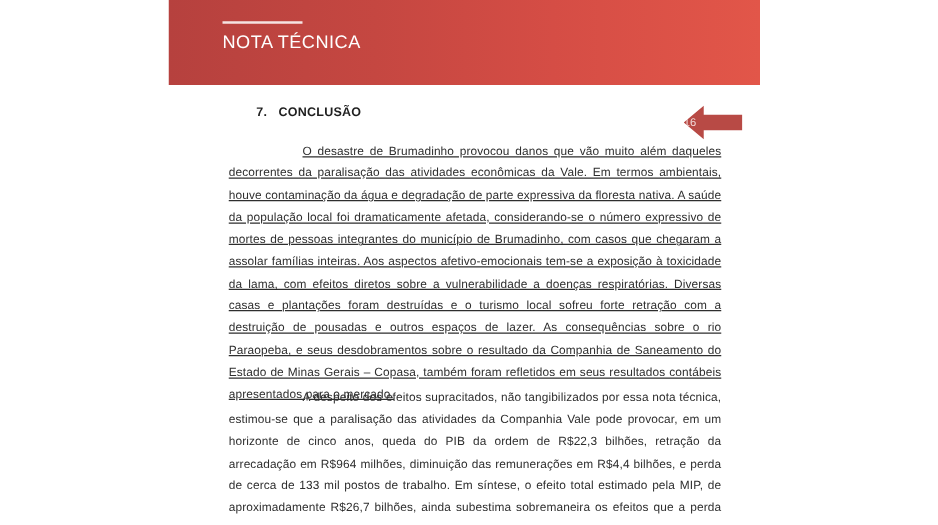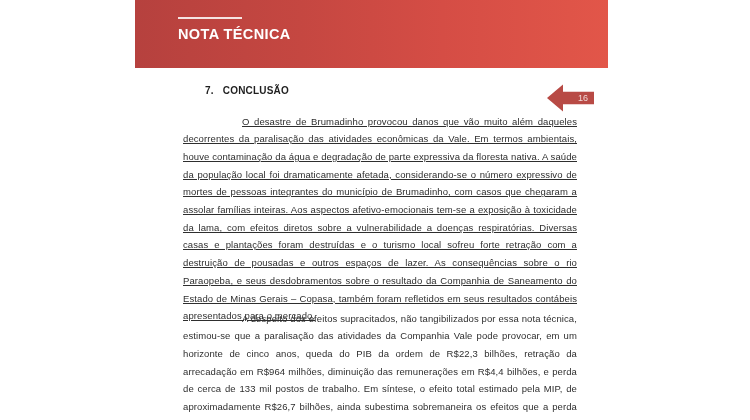--- a/index.html
+++ b/index.html
@@ -23,35 +23,35 @@
     position: absolute;
     left: 43px; top: 17px;
     width: 64px; height: 2px;
     background: rgba(255,255,255,0.85);
   }
   .banner-title {
     position: absolute;
     left: 43px; top: 26px;
     color: #ffffff;
     font-size: 14.5px;
-    font-weight: bold;
+    font-weight: normal;
     letter-spacing: 0.4px;
     white-space: nowrap;
   }
 
   
   .page-arrow {
     position: absolute;
     left: 547px; top: 84px;
     width: 47px; height: 28px;
     background: #b84a45;
     clip-path: polygon(0% 50%, 34% 2%, 34% 28%, 100% 28%, 100% 72%, 34% 72%, 34% 98%);
     display: flex;
     align-items: center;
-    justify-content: flex-end;
+    justify-content: flex-start;
   }
   .page-arrow span {
     color: rgba(255,255,255,0.78);
     font-size: 9px;
     padding-right: 6px;
   }
 
   
   .section-heading {
     position: absolute;

